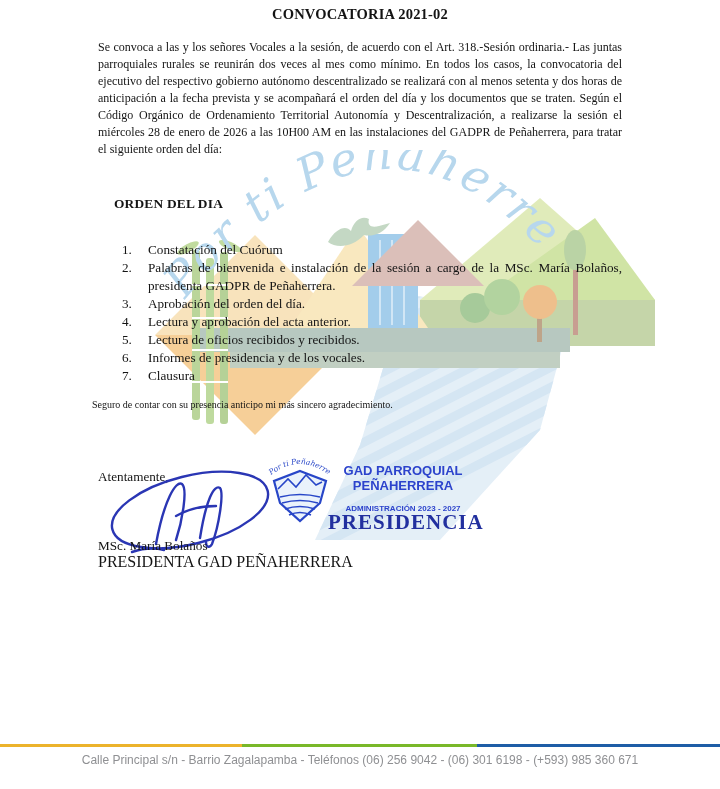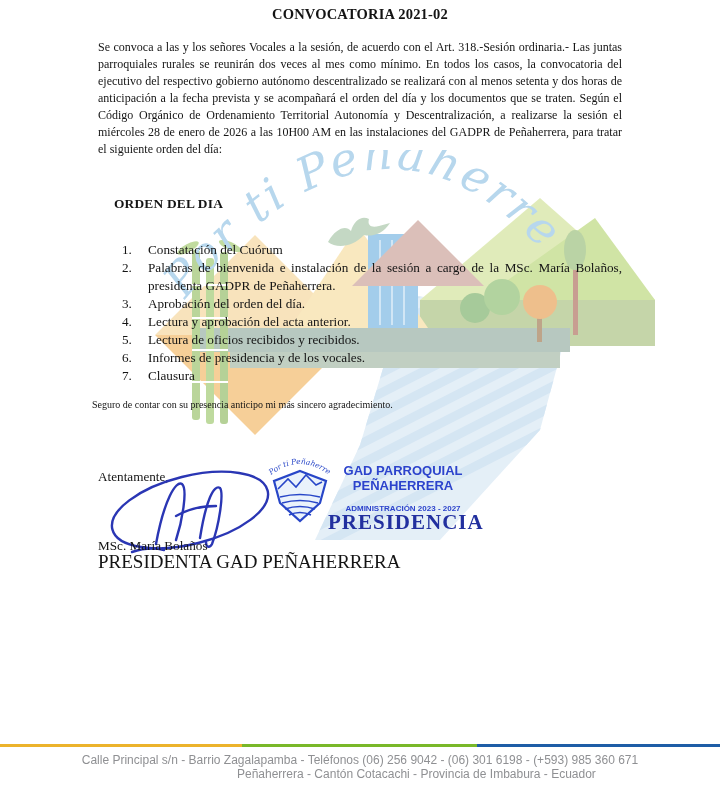--- a/index.html
+++ b/index.html
@@ -13,21 +13,21 @@
   .body-par{top:39px;left:98px;width:524px;font-size:12px;line-height:17px;
     text-align:justify;}
   .orden{top:196px;left:114px;font-size:13.4px;font-weight:bold;letter-spacing:.2px;}
   .agenda{top:241px;left:122px;width:500px;font-size:13.2px;}
   .agenda-item{display:flex;line-height:18px;}
   .agenda-item .num{width:26px;flex:none;}
   .agenda-item .txt{flex:1;text-align:justify;}
   .closing{top:399px;left:92px;font-size:10px;}
   .salutation{top:436px;left:98px;font-size:13.2px;margin-top:33px;}
   .signer-name{top:538px;left:98px;font-size:13.2px;line-height:16px;}
-  .signer-title{top:554px;left:98px;font-size:19px;line-height:16px;}
+  .signer-title{top:554px;left:98px;font-size:16px;line-height:16px;}
   .stamp-text{top:464px;left:328px;width:150px;text-align:center;
     font-family:"Liberation Sans",sans-serif;color:#2c43cc;}
   .stamp-l1,.stamp-l2{font-size:13px;font-weight:bold;line-height:14.5px;}
   .stamp-l3{font-size:8px;font-weight:bold;line-height:9px;margin-top:11px;}
   .stamp-l4{font-family:"Liberation Serif",serif;font-size:21px;font-weight:bold;
     letter-spacing:1px;line-height:19px;color:#22309f;}
   .footer-bar{top:744px;left:0;width:720px;height:3px;display:flex;}
   .footer-bar div{height:3px;}
   .footer-text{font-family:"Liberation Sans",sans-serif;font-size:12px;color:#8f9093;}
   .footer-line1{top:753px;left:0;width:720px;text-align:center;}
@@ -197,15 +197,14 @@
   <div class="abs signer-title">PRESIDENTA GAD PEÑAHERRERA</div>
 
   <div class="abs footer-bar">
     <div style="width:242px;background:#ecb32b;"></div>
     <div style="width:235px;background:#79b829;"></div>
     <div style="width:243px;background:#1e5da6;"></div>
   </div>
 
   <div class="abs footer-text footer-line1">Calle Principal s/n - Barrio Zagalapamba - Teléfonos (06) 256 9042 - (06) 301 6198 - (+593) 985 360 671</div>
   <div class="abs footer-text footer-email">Email: gadprp2019@gmail.com</div>
-  <div class="abs footer-text footer-location">Peñaherrera - Cantón Cotacachi - Provincia de Imbabura - Ecuador</div>
 
 </div>
 
 </body></html>

